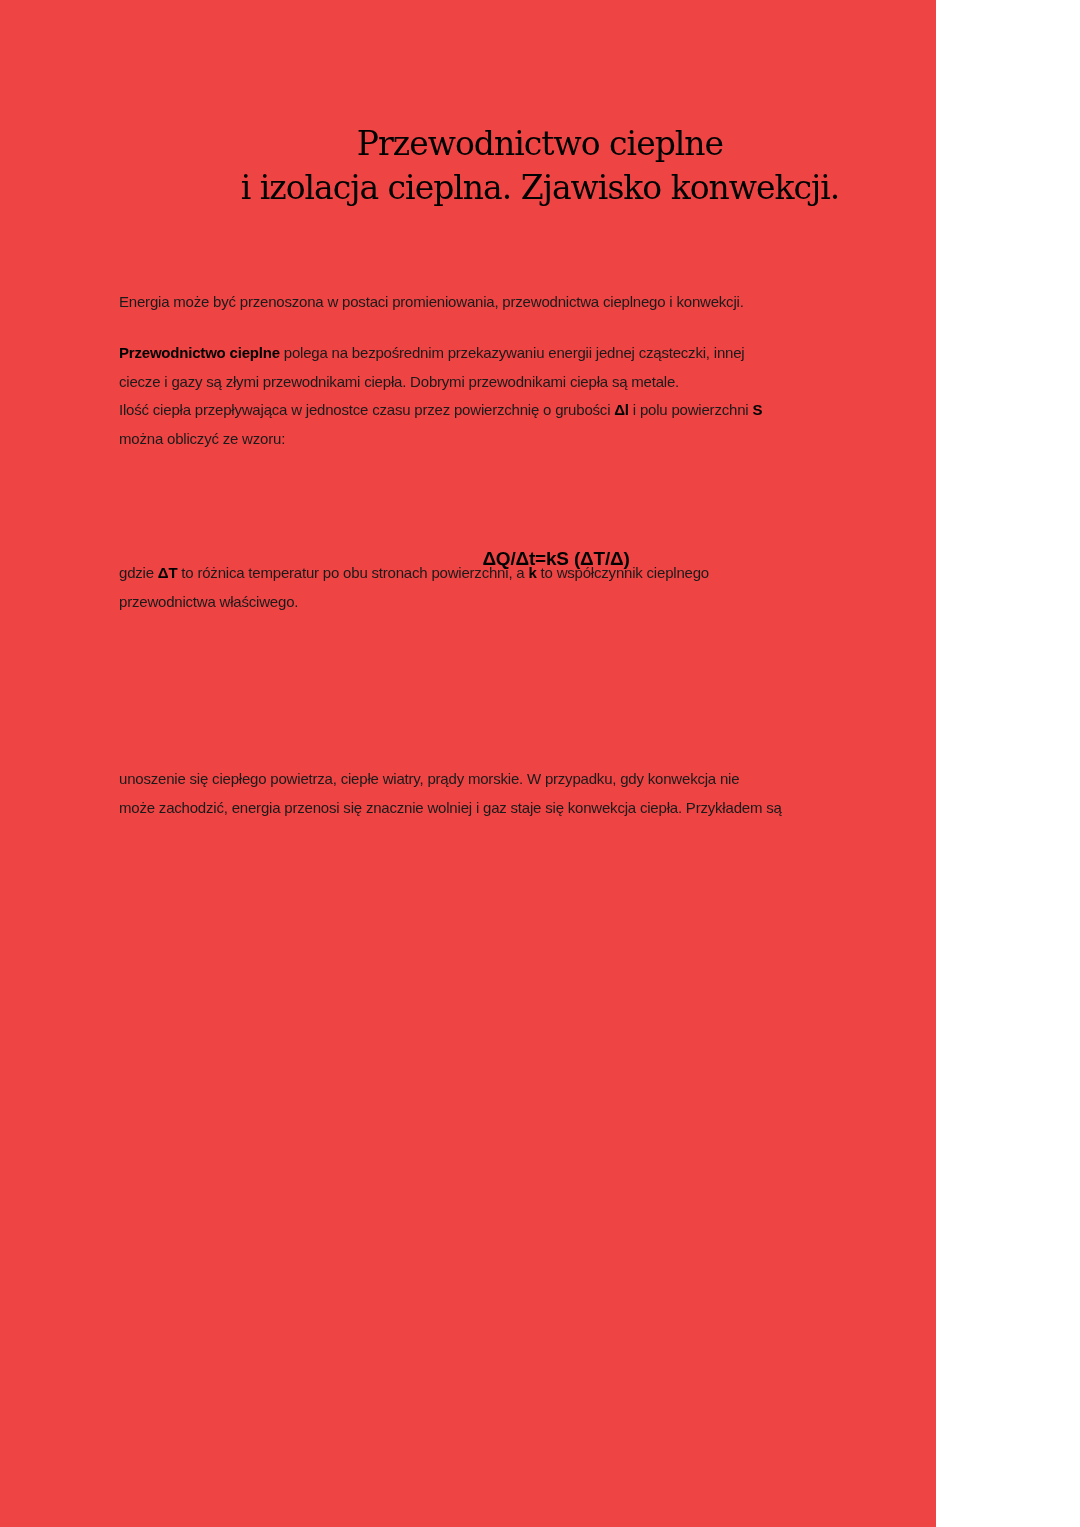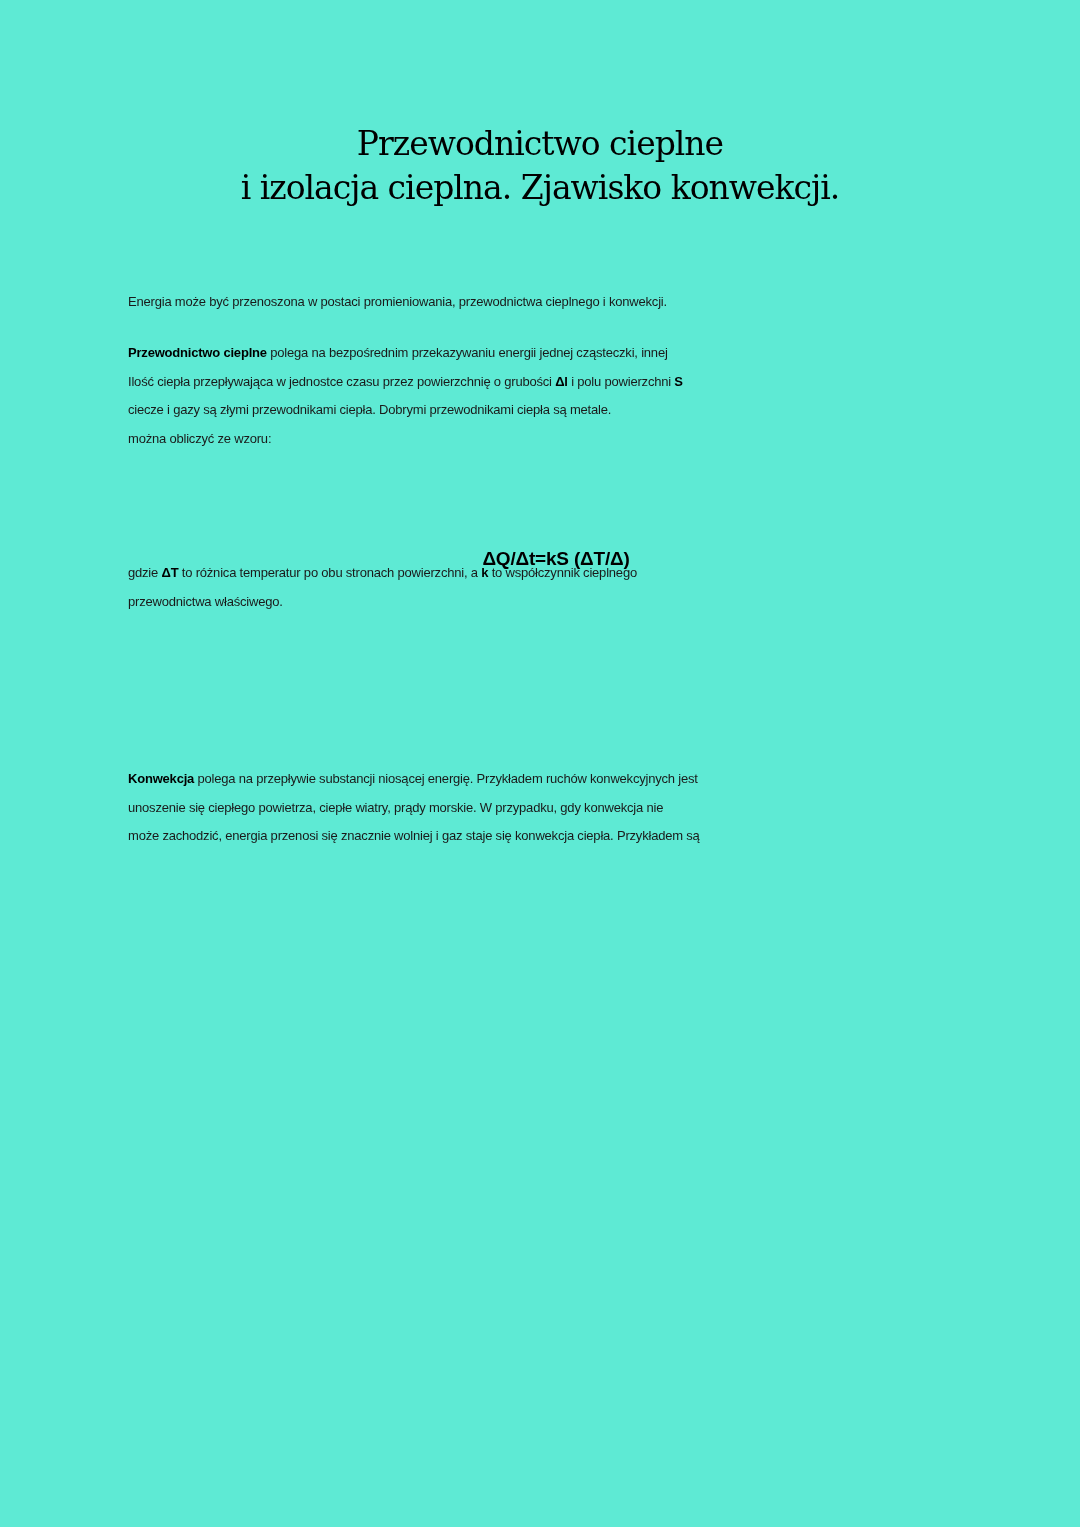--- a/index.html
+++ b/index.html
@@ -2,23 +2,23 @@
 <html><head>
 <meta charset="utf-8">
 <style>
   html, body {
     margin: 0;
     padding: 0;
     background: #ffffff;
   }
   #page {
     position: relative;
-    width: 1080px;
+    width: 936px;
     height: 1527px;
-    background: #5eead4;
+    background: #ef4444;
     overflow: hidden;
   }
   .doc-title {
     position: absolute;
     top: 122px;
     left: 0;
     width: 1080px;
     text-align: center;
     font-family: "DejaVu Serif", serif;
     font-size: 33px;
@@ -26,24 +26,24 @@
     letter-spacing: -1px;
     color: #000000;
     font-weight: 500;
   }
   .doc-title .title-line {
     display: block;
     white-space: pre;
   }
   .para {
     position: absolute;
-    left: 128px;
+    left: 119px;
     width: 830px;
     font-family: "Liberation Sans", sans-serif;
-    font-size: 13px;
+    font-size: 15px;
     line-height: 28.5px;
     letter-spacing: -0.2px;
     color: #1a1a1a;
   }
   .para .line {
     display: block;
     white-space: pre;
   }
   .para b {
     font-weight: 700;
@@ -66,34 +66,33 @@
     <span class="title-line">Przewodnictwo cieplne</span>
     <span class="title-line">i izolacja cieplna. Zjawisko konwekcji.</span>
   </div>
 
   <div class="para" style="top:288px">
       <span class="line"><span>Energia może być przenoszona w postaci promieniowania, przewodnictwa cieplnego i konwekcji.</span></span>
     </div>
 
   <div class="para" style="top:339px">
       <span class="line"><b>Przewodnictwo cieplne</b><span> polega na bezpośrednim przekazywaniu energii jednej cząsteczki, innej</span></span>
+      <span class="line"><span>ciecze i gazy są złymi przewodnikami ciepła. Dobrymi przewodnikami ciepła są metale.</span></span>
       <span class="line"><span>Ilość ciepła przepływająca w jednostce czasu przez powierzchnię o grubości </span><b>Δl</b><span> i polu powierzchni </span><b>S</b></span>
-      <span class="line"><span>ciecze i gazy są złymi przewodnikami ciepła. Dobrymi przewodnikami ciepła są metale.</span></span>
       <span class="line"><span>można obliczyć ze wzoru:</span></span>
     </div>
 
   <div class="para center" style="top:497px">
       <span class="line"><b>ΔQ/Δt=kS (ΔT/Δ)</b></span>
     </div>
 
   <div class="para" style="top:559px">
       <span class="line"><span>gdzie </span><b>ΔT</b><span> to różnica temperatur po obu stronach powierzchni, a </span><b>k</b><span> to współczynnik cieplnego</span></span>
       <span class="line"><span>przewodnictwa właściwego.</span></span>
     </div>
 
 
   <div class="para" style="top:765px">
-      <span class="line"><b>Konwekcja</b><span> polega na przepływie substancji niosącej energię. Przykładem ruchów konwekcyjnych jest</span></span>
       <span class="line"><span>unoszenie się ciepłego powietrza, ciepłe wiatry, prądy morskie. W przypadku, gdy konwekcja nie</span></span>
       <span class="line"><span>może zachodzić, energia przenosi się znacznie wolniej i gaz staje się konwekcja ciepła. Przykładem są</span></span>
     </div>
 
 </div>
 
 </body></html>

